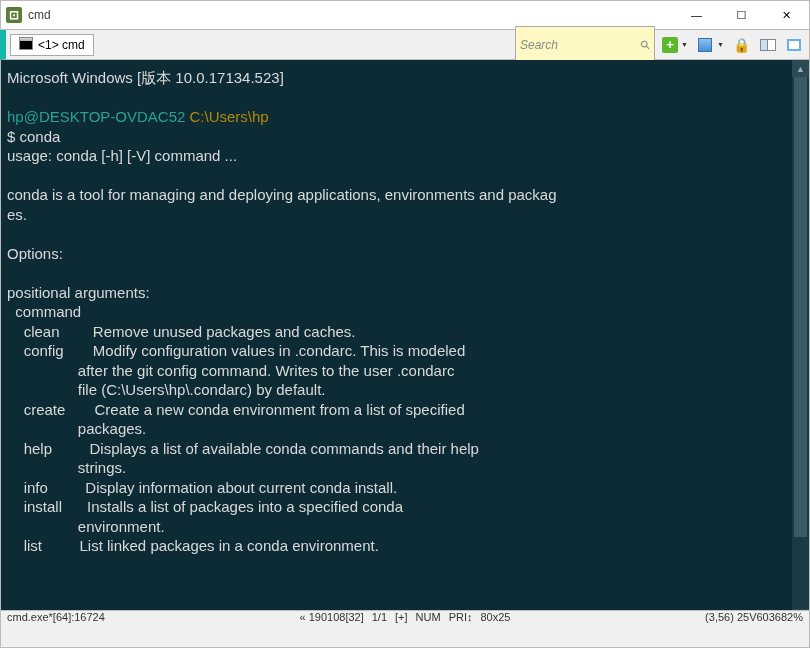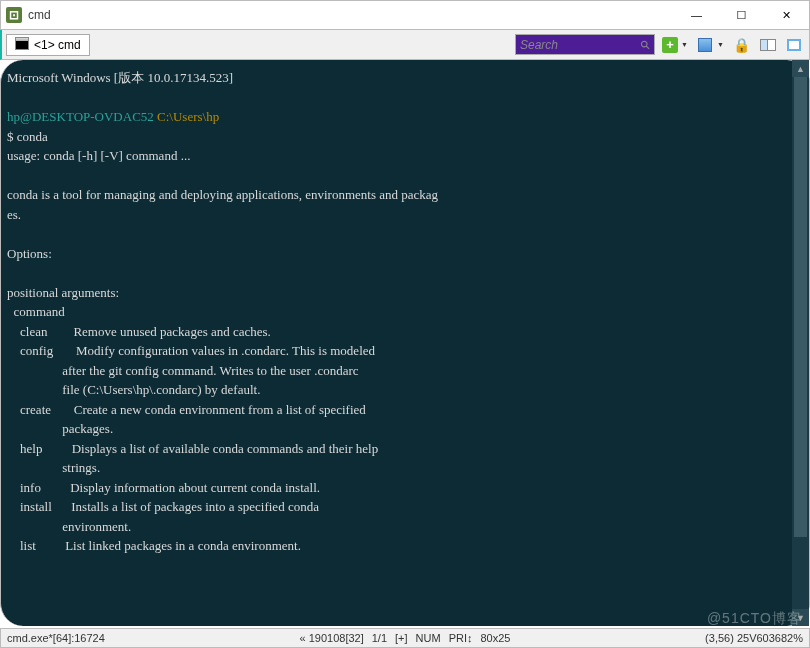--- a/index.html
+++ b/index.html
@@ -26,21 +26,21 @@
     }
     .titlebar-title { font-size: 12px; color: #404040; }
     .titlebar-controls { display: flex; }
     .titlebar-btn {
       width: 45px; height: 29px; display: flex; align-items: center; justify-content: center;
       font-size: 11px; color: #000; cursor: pointer;
     }
     .toolbar {
       height: 30px;
       background: #f0f0f0;
-      border-left: 2px solid #14b8a6;
+      border-left: 6px solid #14b8a6;
       border-right: 1px solid #bbb;
       border-bottom: 1px solid #bbb;
       display: flex;
       align-items: center;
       justify-content: space-between;
       padding: 0 4px;
     }
     .tab {
       display: flex; align-items: center; gap: 5px;
       padding: 3px 8px;
@@ -50,22 +50,22 @@
     }
     .tab-icon {
       width: 14px; height: 11px; background: #000; border: 1px solid #888; position: relative;
     }
     .tab-icon::before {
       content: ""; position: absolute; top: -3px; left: -1px; right: -1px; height: 3px;
       background: linear-gradient(#ddd,#aaa); border: 1px solid #888; border-bottom: none;
     }
     .toolbar-right { display: flex; align-items: center; gap: 4px; }
     .search-box {
-      width: 140px; height: 21px; border: 1px solid #aaa; background: #4c1d95;
-      display: flex; align-items: center; padding: 1px 4px; font-size: 12px;
+      width: 140px; height: 21px; border: 1px solid #aaa; background: #fef9c3;
+      display: flex; align-items: center; padding: 18px 4px; font-size: 12px;
       font-style: italic; color: #888; justify-content: space-between;
     }
     .search-icon { font-style: normal; color: #888; transform: rotate(-45deg); }
     .tb-btn {
       width: 22px; height: 22px; display: flex; align-items: center; justify-content: center;
       border: 1px solid transparent; cursor: pointer;
     }
     .tb-btn.drop { width: 32px; justify-content: space-between; padding: 0 2px; }
     .drop-arrow { font-size: 7px; color: #333; }
     .plus-icon {
@@ -79,48 +79,47 @@
     .split-icon { width: 16px; height: 12px; display: flex; }
     .split-icon > div { width: 8px; height: 12px; }
     .split-icon .l { background: #c8e0f5; border: 1px solid #888; }
     .split-icon .r { background: #fff; border: 1px solid #888; border-left: none; }
 
     .terminal {
       position: absolute; left: 0; right: 0; top: 60px; bottom: 22px;
       background: #0d2b35;
       border-left: 1px solid #bbb; border-right: 1px solid #bbb;
       padding: 8px 6px;
-      font-family: Liberation Serif, serif;
-      font-size: 13px;
+      font-family: Liberation Sans, sans-serif;
+      font-size: 15px;
       line-height: 19.5px;
       color: #d9d9d9;
       white-space: pre-wrap;
       overflow: hidden;
-      border-radius: 23px;
     }
     .term-green { color: #2aa198; }
     .term-yellow { color: #b58900; }
     .scrollbar {
       position: absolute; right: 1px; top: 60px; bottom: 22px; width: 17px;
       background: #1a3b45;
     }
     .scrollbar-btn {
       width: 17px; height: 17px; background: #2a4b55;
       display: flex; align-items: center; justify-content: center; color: #aaa; font-size: 9px;
     }
     .scrollbar-thumb {
       position: absolute; left: 2px; right: 2px; top: 17px; height: 460px;
       background: #3a5b65;
     }
 
     .statusbar {
-      position: absolute; left: 0; right: 0; bottom: 0; height: 20px;
+      position: absolute; left: 0; right: 0; bottom: 0; height: 38px;
       background: #f0f0f0;
       border: 1px solid #bbb;
-      display: flex; align-items: center;
+      display: flex; 
       font-size: 11px; color: #333;
       padding: 0 6px;
       justify-content: space-between;
     }
     .status-left { }
     .status-center { display: flex; gap: 8px; }
     .status-right { display: flex; }
     .watermark {
       position: absolute; right: 8px; bottom: 20px;
       color: rgba(255,255,255,0.35); font-size: 14px; font-family: sans-serif;

